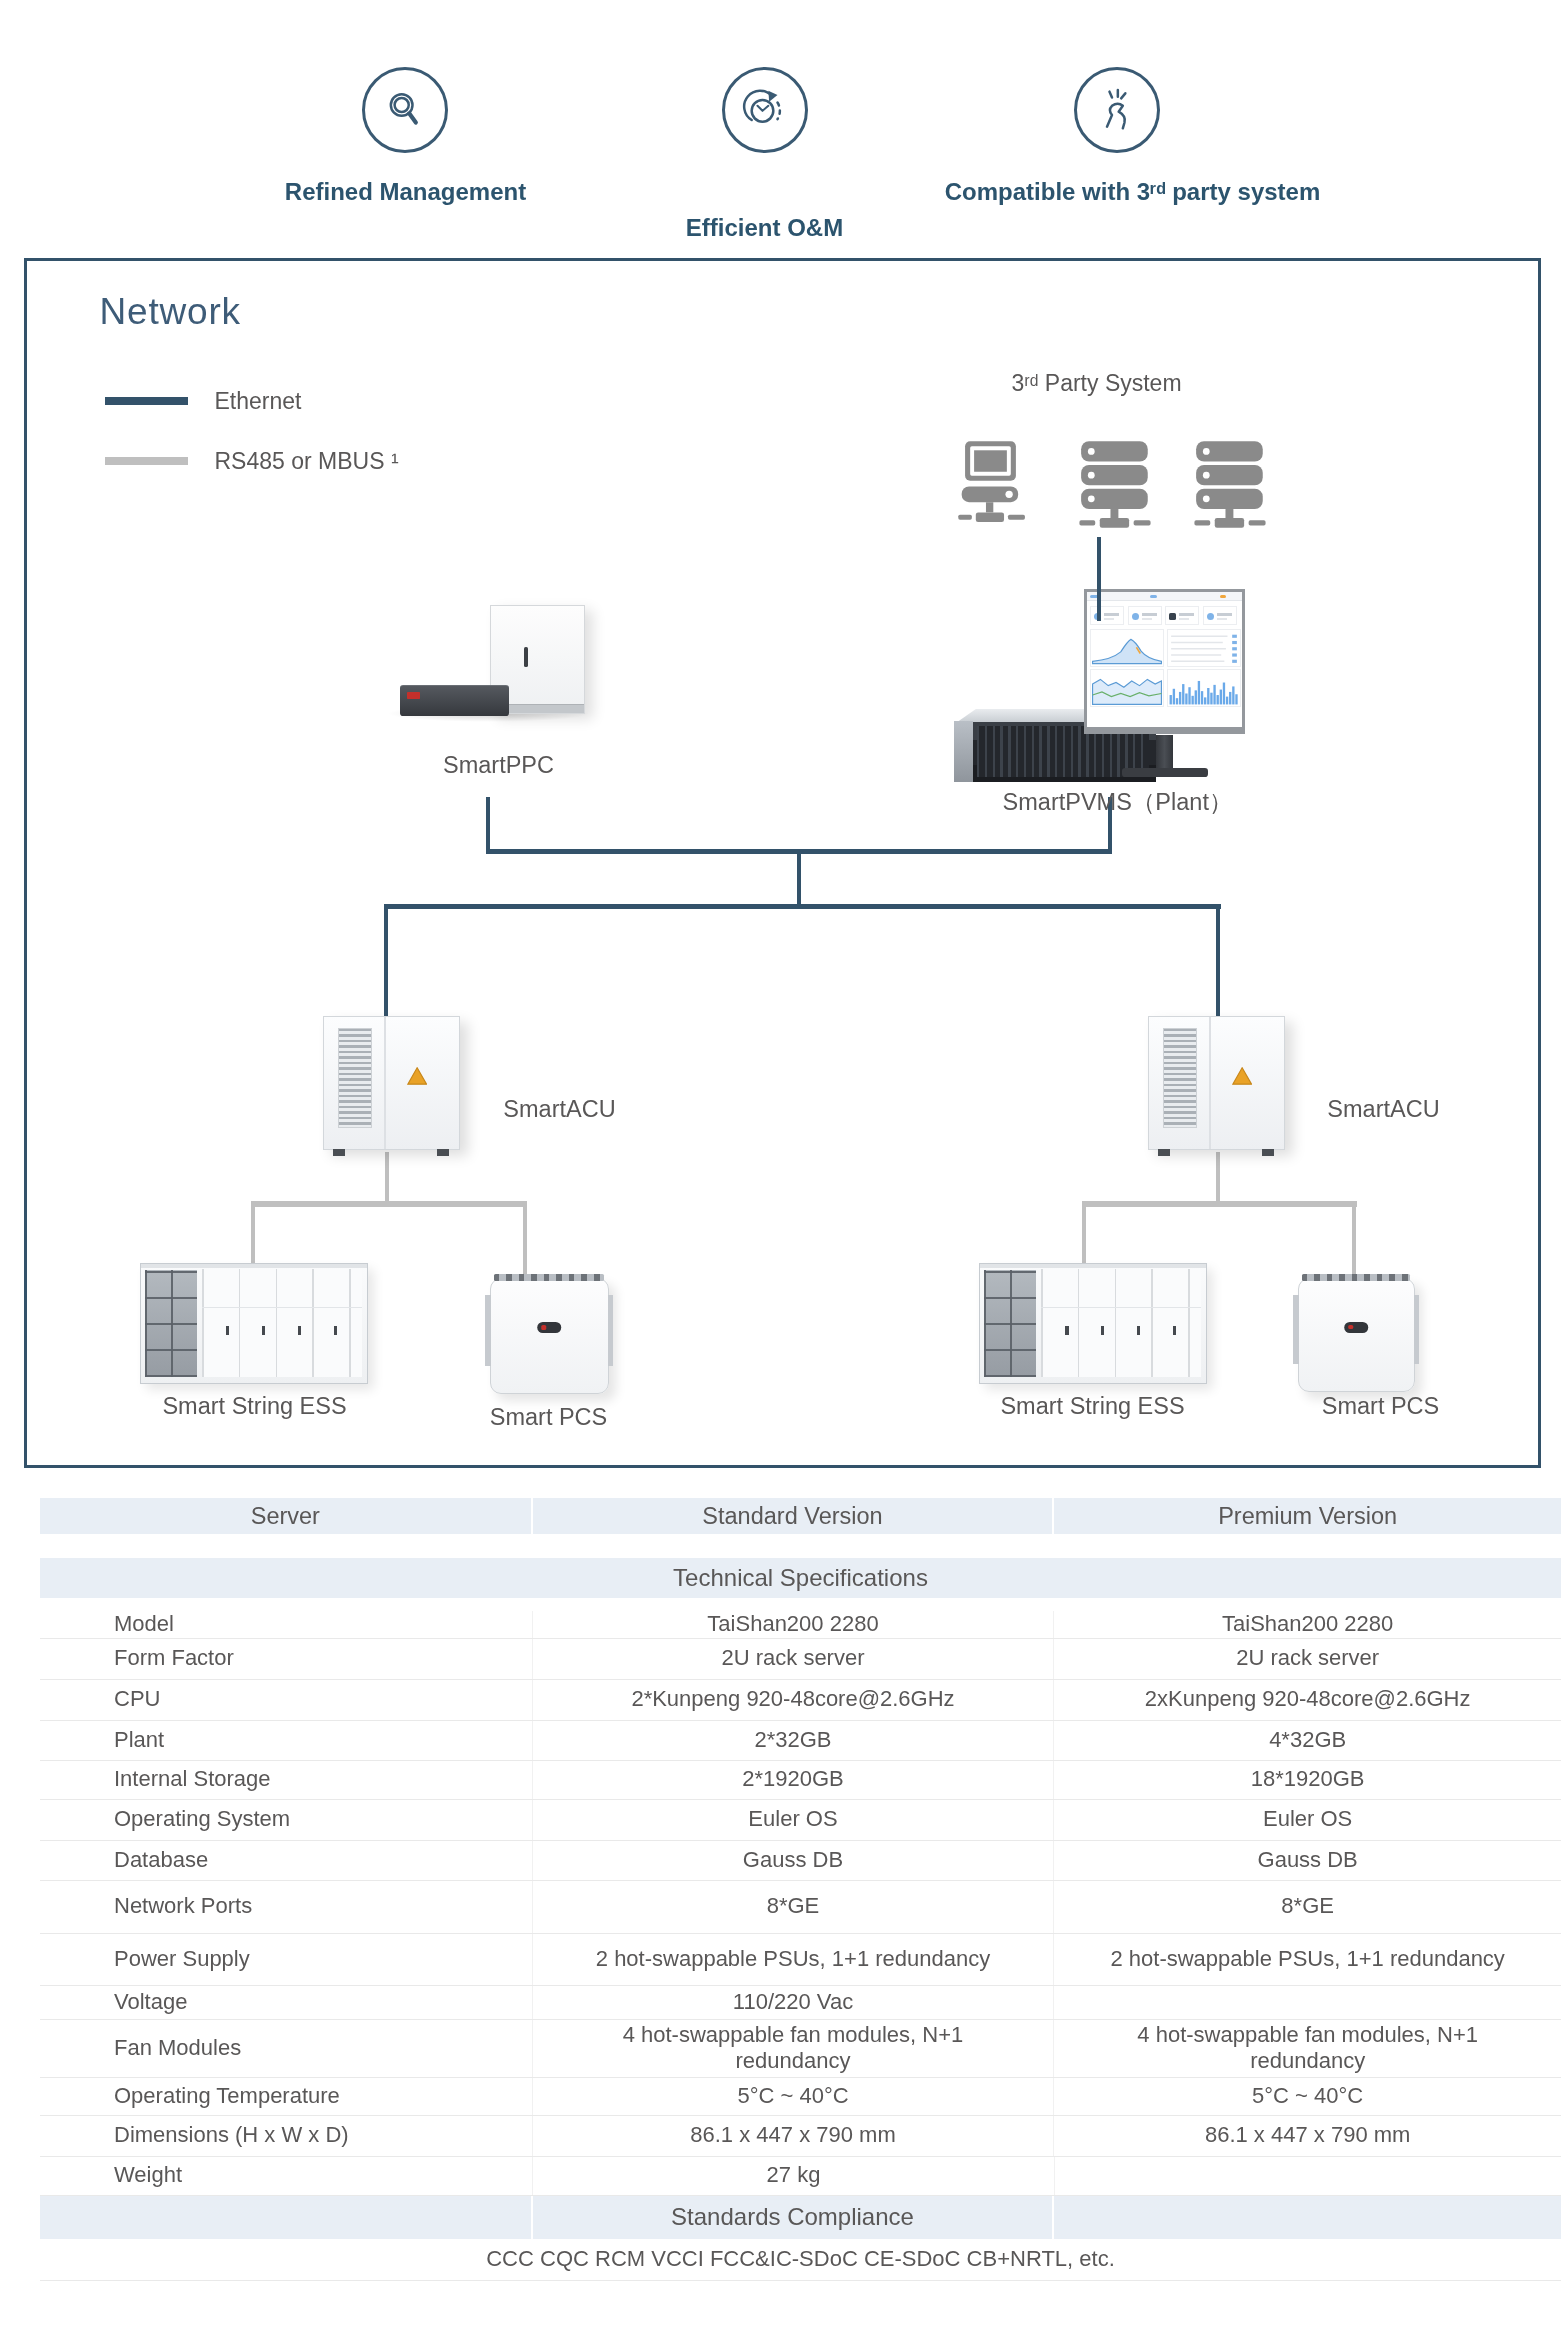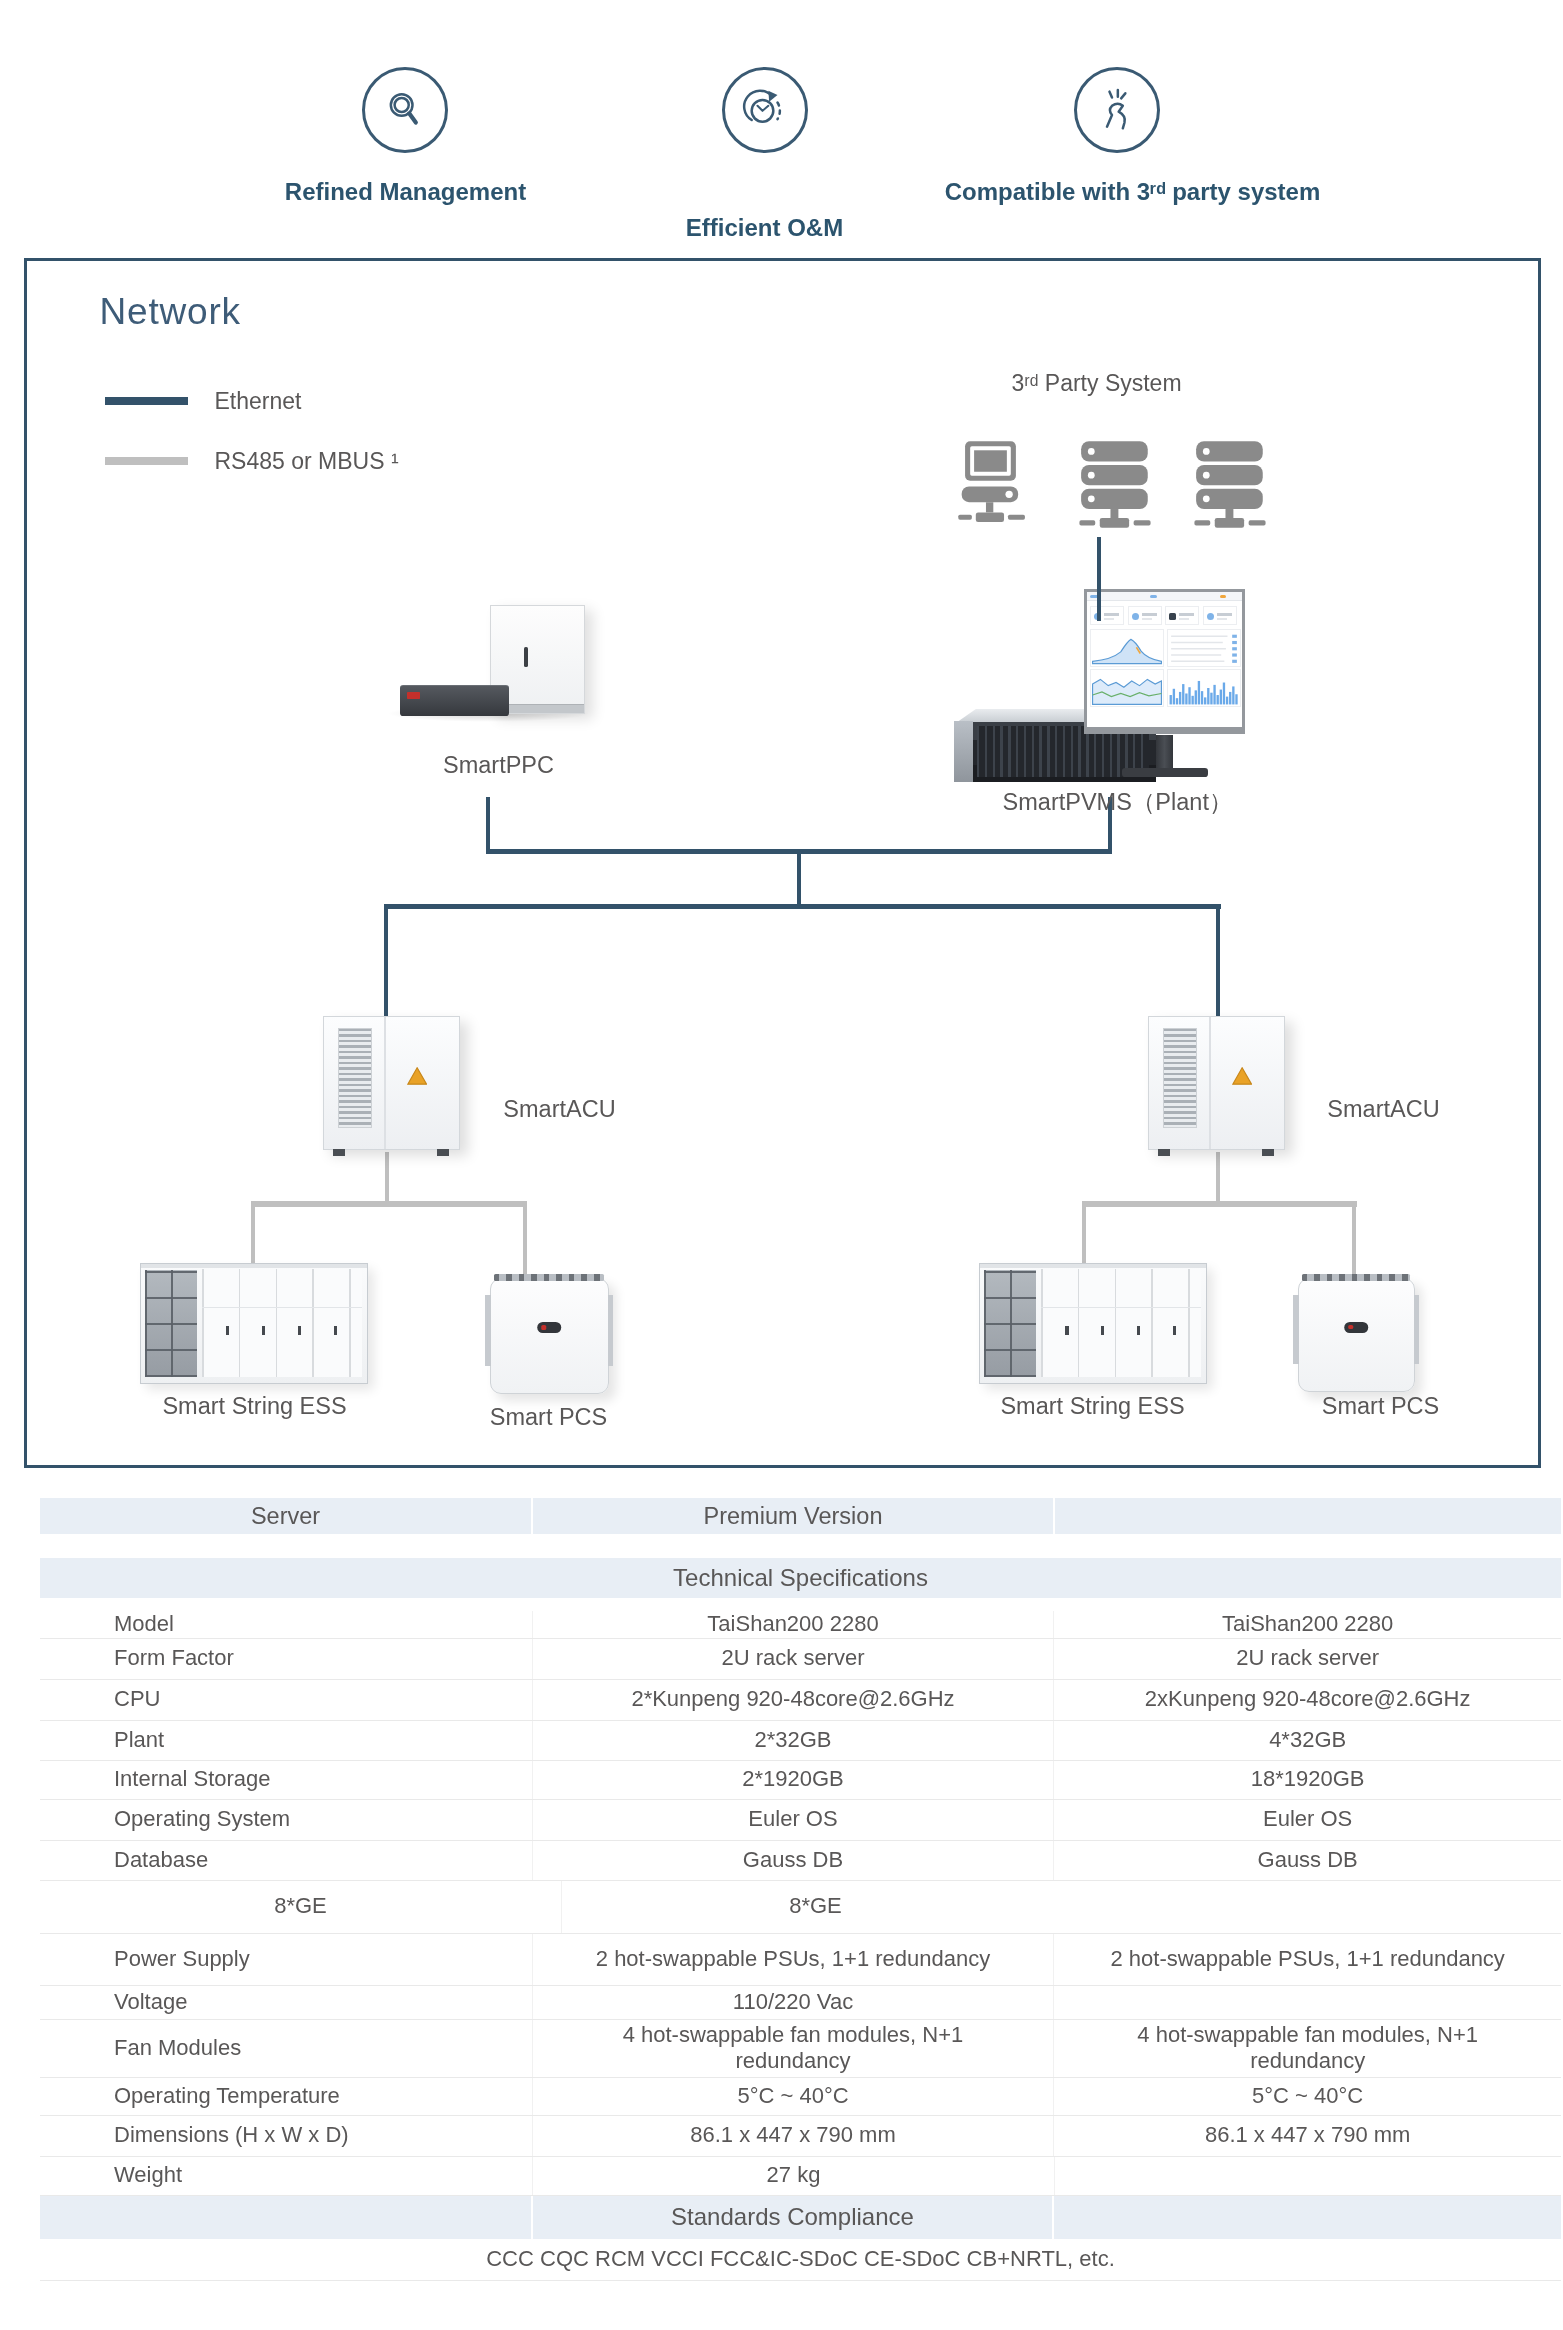--- a/index.html
+++ b/index.html
@@ -336,20 +336,21 @@
       <div class="raill"></div>
       <div class="railr"></div>
       <div class="logo"></div>
     </div>
     <div class="nodelabel" style="left:1354px;top:1132px;">Smart PCS</div>
   </div>
 
   <div class="spec">
     <div class="thead">
       <div class="hc">Server</div>
+      <div class="hc">Standard Version</div>
       <div class="hc">Premium Version</div>
     </div>
     <div class="tgap"></div>
     <div class="tsection">Technical Specifications</div>
     <div id="spec-rows">
         <div class="trow" style="height: 41px; align-items: flex-end;">
           <div class="tcell tlabel">Model</div>
           <div class="tcell tval v1">TaiShan200 2280</div>
           <div class="tcell tval v2">TaiShan200 2280</div>
         </div>
@@ -377,20 +378,21 @@
           <div class="tcell tlabel">Operating System</div>
           <div class="tcell tval v1">Euler OS</div>
           <div class="tcell tval v2">Euler OS</div>
         </div>
         <div class="trow" style="height: 40px;">
           <div class="tcell tlabel">Database</div>
           <div class="tcell tval v1">Gauss DB</div>
           <div class="tcell tval v2">Gauss DB</div>
         </div>
         <div class="trow" style="height: 53px;">
+          <div class="tcell tlabel">Network Ports</div>
           <div class="tcell tval v1">8*GE</div>
           <div class="tcell tval v2">8*GE</div>
         </div>
         <div class="trow" style="height: 52px;">
           <div class="tcell tlabel">Power Supply</div>
           <div class="tcell tval v1">2 hot-swappable PSUs, 1+1 redundancy</div>
           <div class="tcell tval v2">2 hot-swappable PSUs, 1+1 redundancy</div>
         </div>
         <div class="trow" style="height: 34px;">
           <div class="tcell tlabel">Voltage</div>

